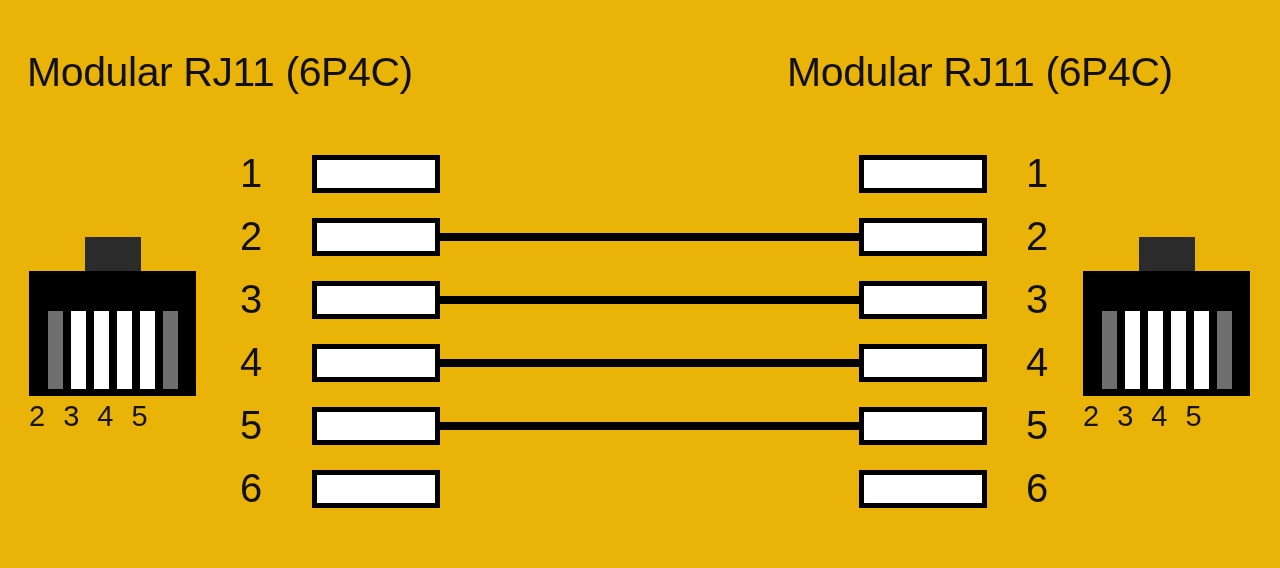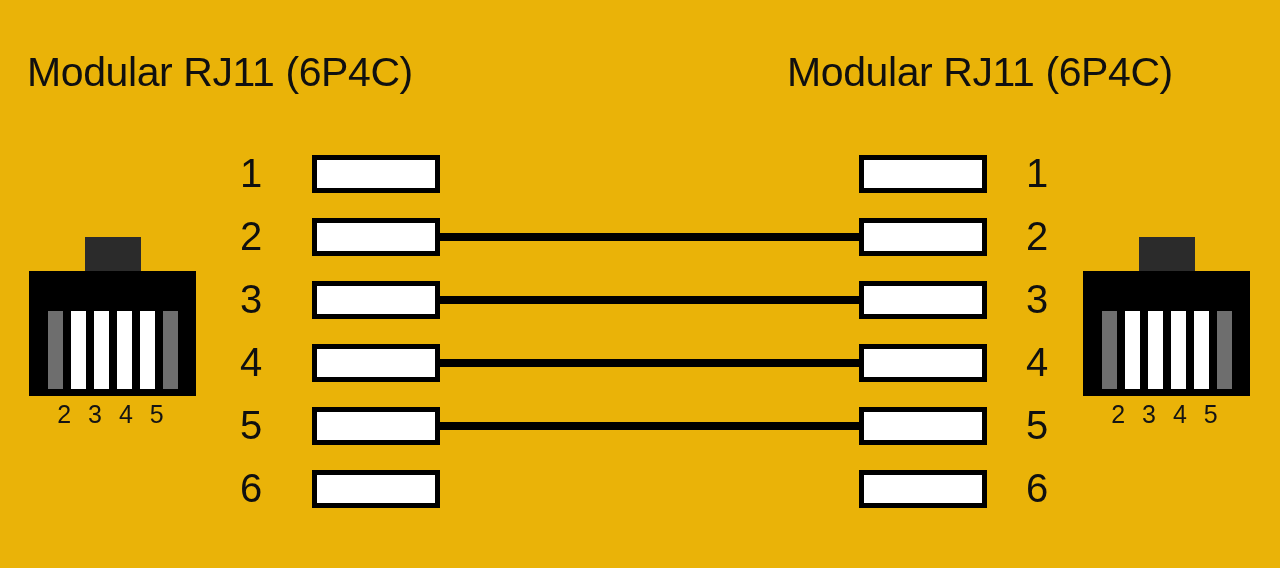--- a/index.html
+++ b/index.html
@@ -75,22 +75,21 @@
     height: 78px;
   }
   .slot.used   { background: #ffffff; }
   .slot.unused { background: #6e6e6e; }
 
   .jack-caption {
     position: absolute;
     top: 163px;
     left: 0;
     width: 168px;
-    text-align: center;
-    font-size: 25px;
+    font-size: 29px;
     letter-spacing: 5px;
     color: #141414;
     white-space: nowrap;
   }
 
   
   .pin-row {
     position: absolute;
     height: 38px;
   }

